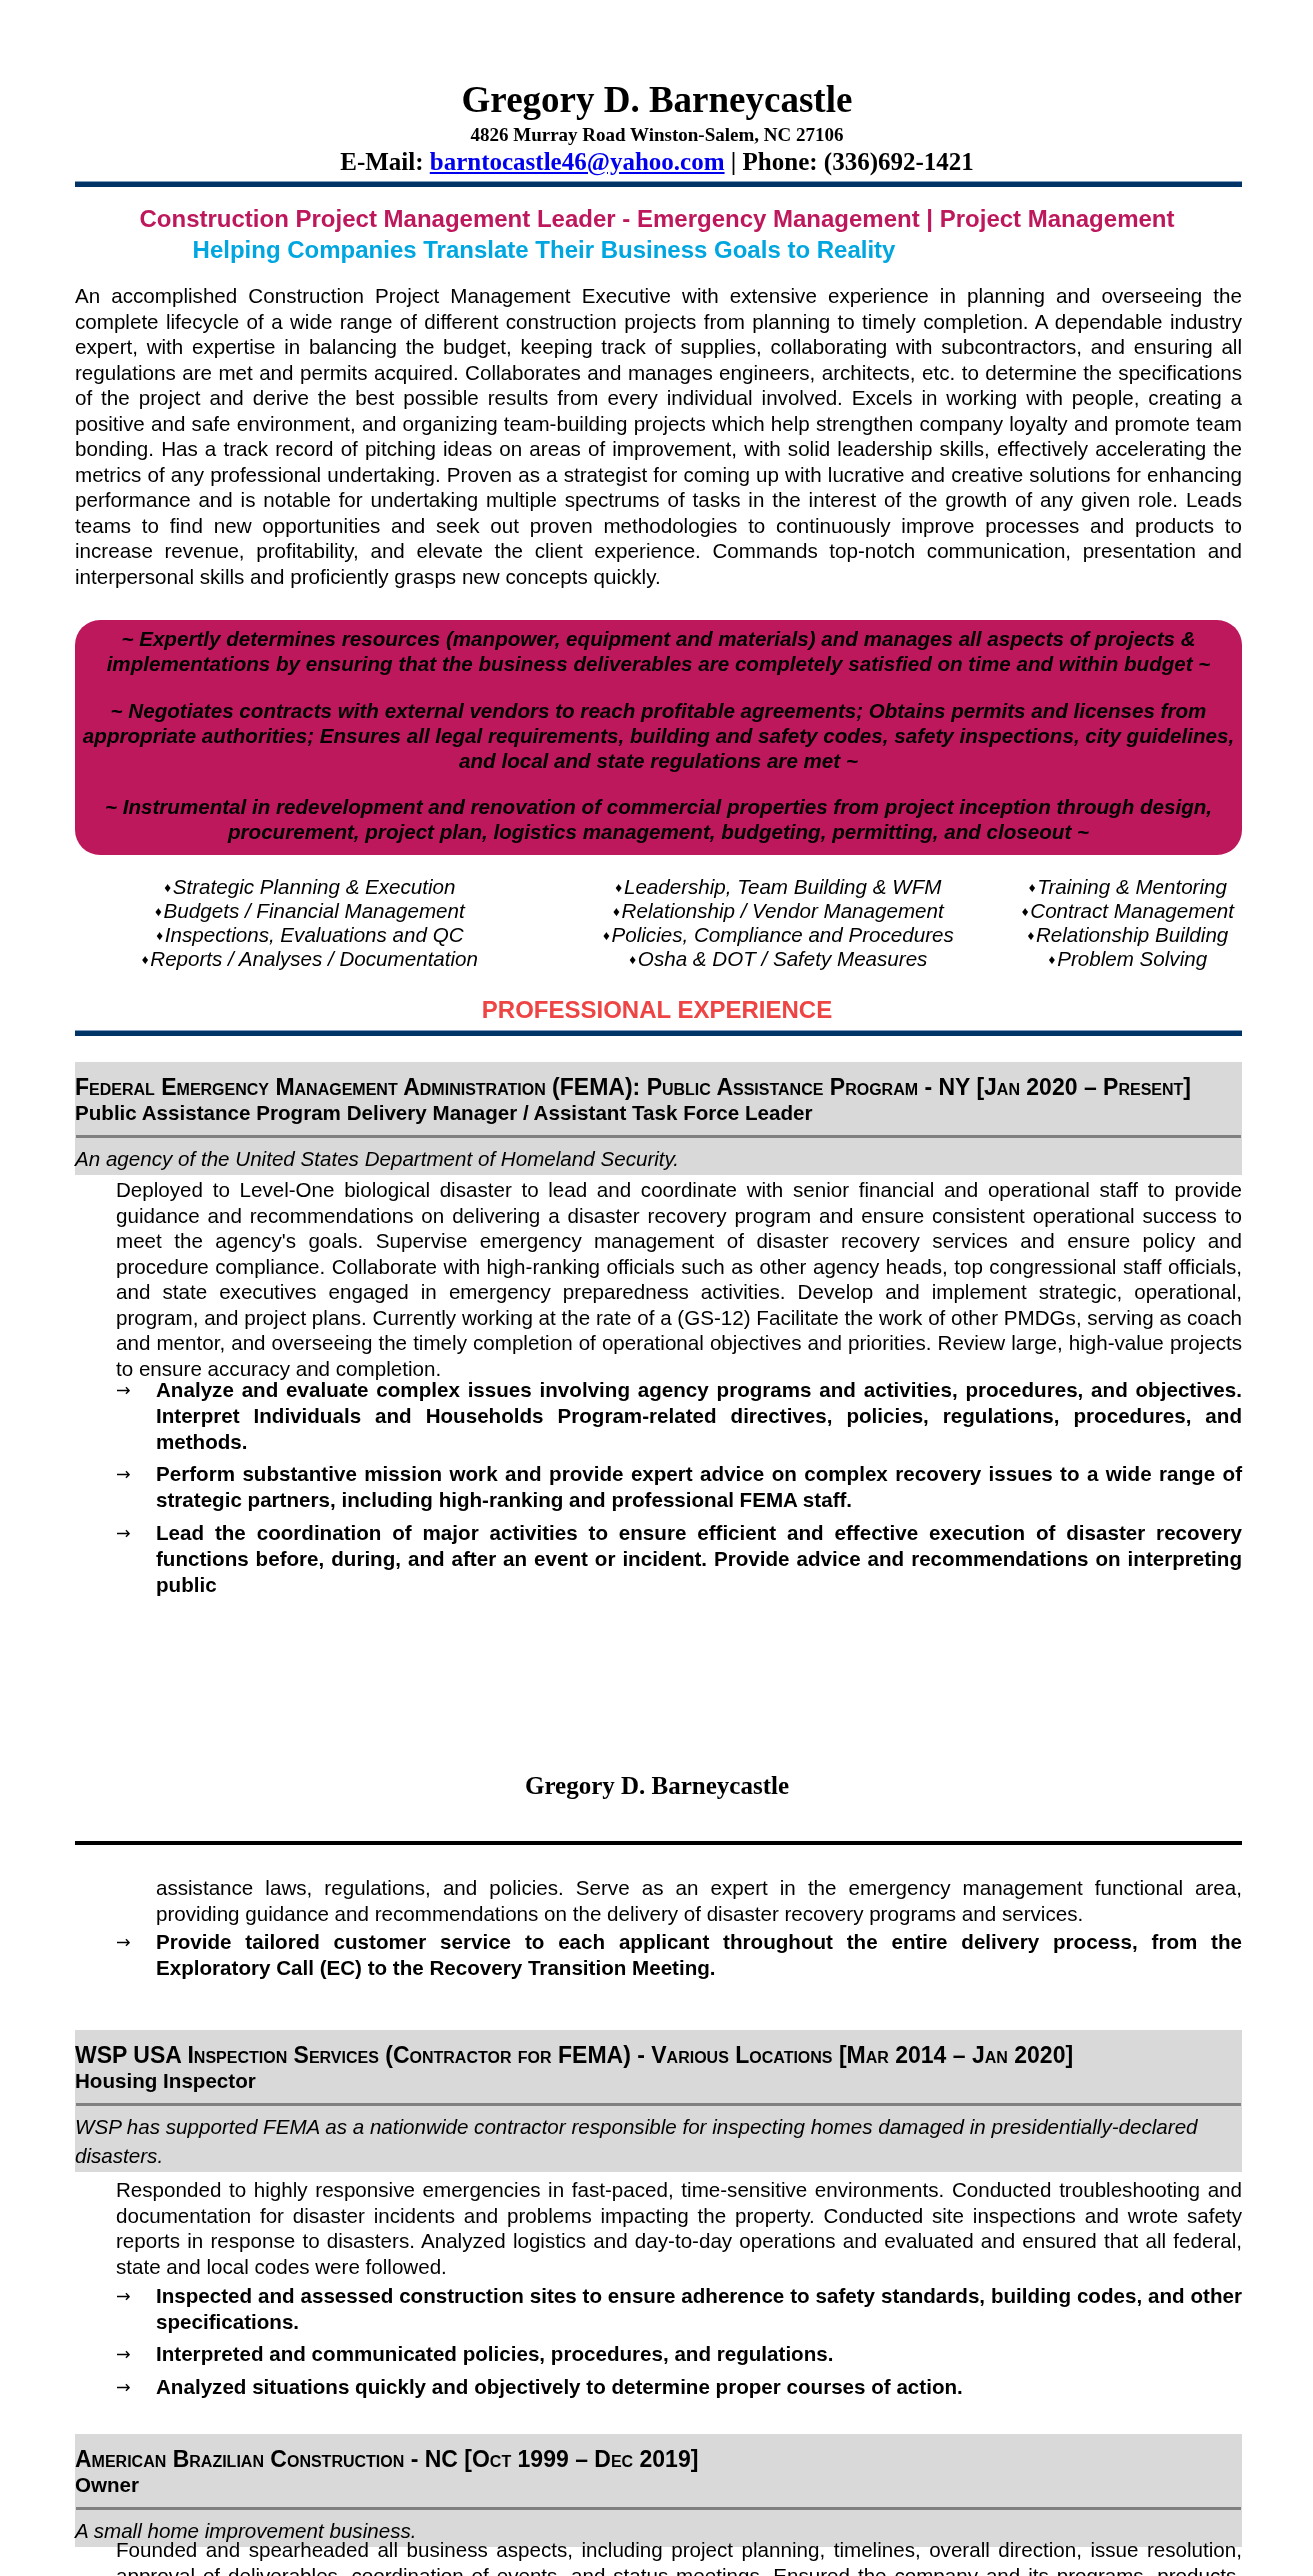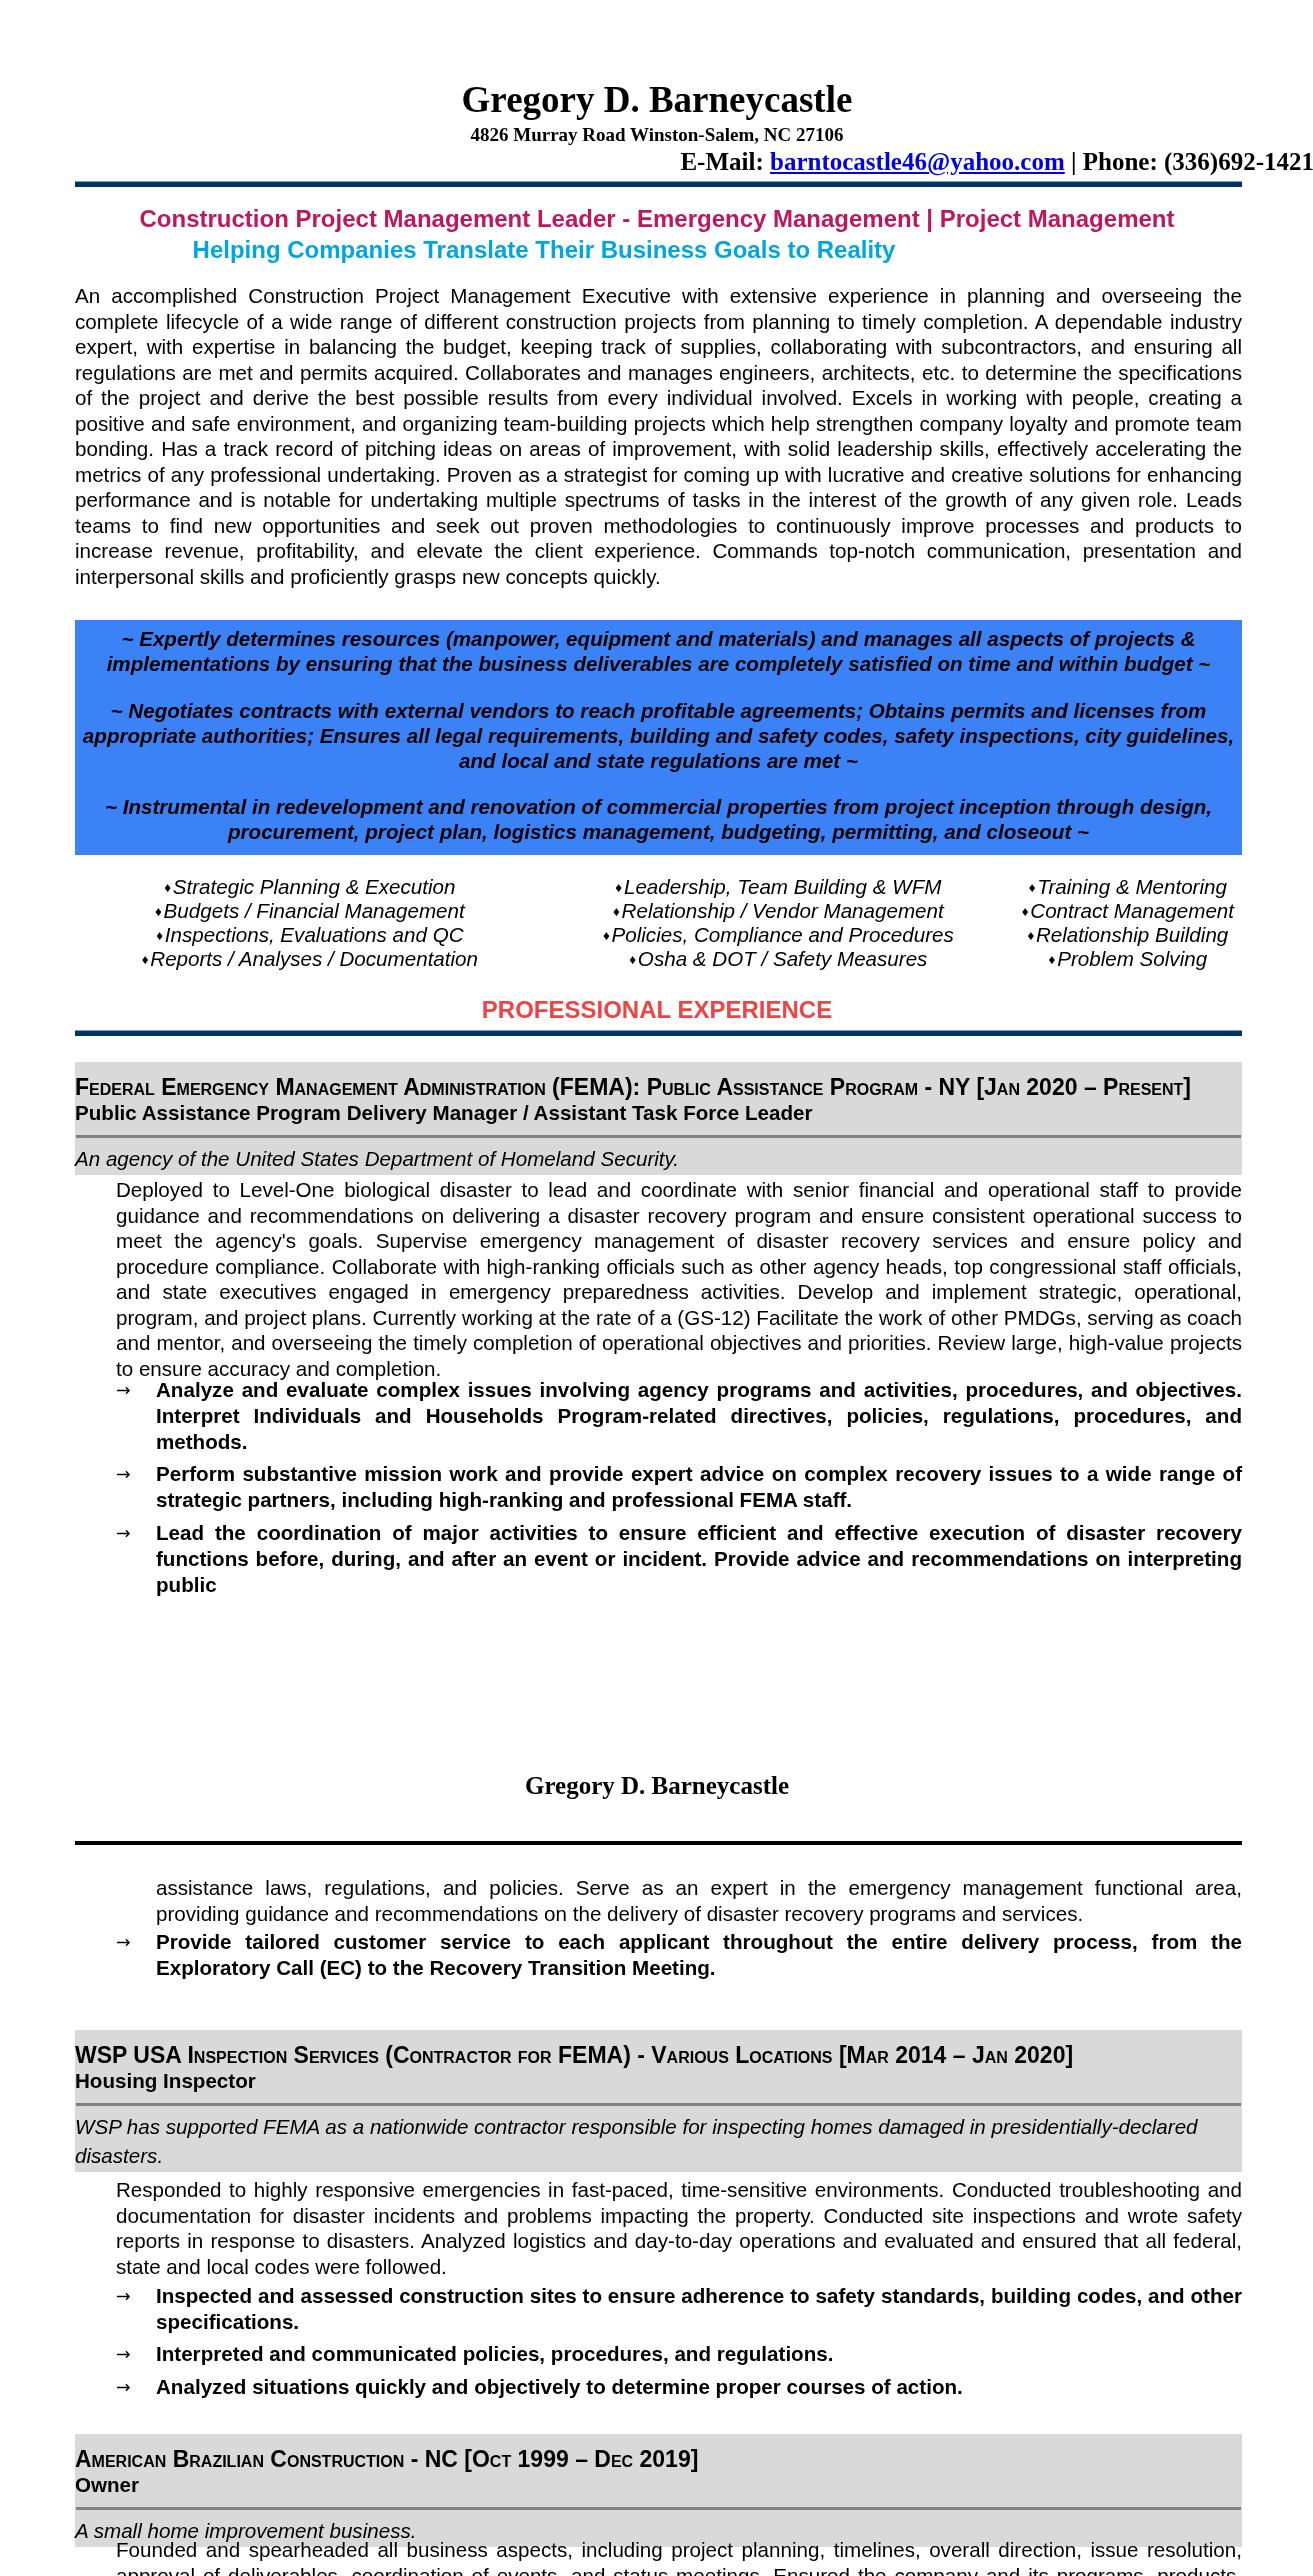--- a/index.html
+++ b/index.html
@@ -3,28 +3,28 @@
 <meta charset="utf-8">
 <style>
   * { margin: 0; padding: 0; box-sizing: border-box; }
   html, body { width: 1314px; height: 3400px; background: #ffffff; }
   body { position: relative; font-family: "Liberation Sans", sans-serif; color: #000; overflow: hidden; }
   .abs { position: absolute; }
   .serif { font-family: "Liberation Serif", serif; }
   .center { text-align: center; }
   .name { left: 0; width: 1314px; top: 77px; font-size: 37px; font-weight: bold; line-height: 46px; }
   .addr { left: 0; width: 1314px; top: 120px; font-size: 19px; font-weight: bold; line-height: 30px; }
-  .contact { left: 0; width: 1314px; top: 147px; font-size: 25px; font-weight: bold; line-height: 30px; text-align: right; }
+  .contact { left: 0; width: 1314px; top: 147px; font-size: 25px; font-weight: bold; line-height: 30px; }
   .contact a { color: #0000ee; text-decoration: underline; }
   .rule { left: 75px; width: 1167px; height: 6.2px; background: #003366; border-top: 1px solid #7f9fc0; }
   .title1 { left: 0; width: 1314px; top: 204px; font-size: 24px; font-weight: bold; color: #be185d; line-height: 29px; }
   .title2 { left: 0; width: 1088px; top: 235px; font-size: 24px; font-weight: bold; color: #00a6e0; line-height: 29px; }
   .para { font-size: 20.6px; line-height: 25.5px; text-align: justify; text-align-last: left; }
   .summary { left: 75px; width: 1167px; top: 283px; }
-  .graybox { left: 75px; width: 1167px; top: 620px; height: 235px; background: #3b82f6; }
+  .graybox { left: 75px; width: 1167px; top: 620px; height: 235px; background: #be185d; border-radius: 25px; }
   .graybox p { font-size: 20.6px; line-height: 25px; font-weight: bold; font-style: italic; text-align: center; padding: 0 5.2px; }
   .skills { left: 75px; width: 1167px; top: 875px; font-size: 20.6px; line-height: 23px; font-style: italic; display: flex; }
   .skills .col { display: flex; flex-direction: column; text-align: center; }
   .skills .col1 { width: 468px; }
   .skills .col2 { width: 469px; }
   .skills .col3 { flex: 1; }
   .diam { font-style: normal; font-size: 13.4px; display: inline-block; width: 10.3px; vertical-align: 2.1px; }
   .sechead { left: 0; width: 1314px; font-size: 24px; font-weight: bold; color: #ef4444; line-height: 29px; text-align: center; }
   .jobbox { left: 75px; width: 1167px; background: #d9d9d9; }
   .jobbox .co { font-size: 23px; font-weight: bold; line-height: 26px; padding-top: 12px; font-variant: small-caps; }

